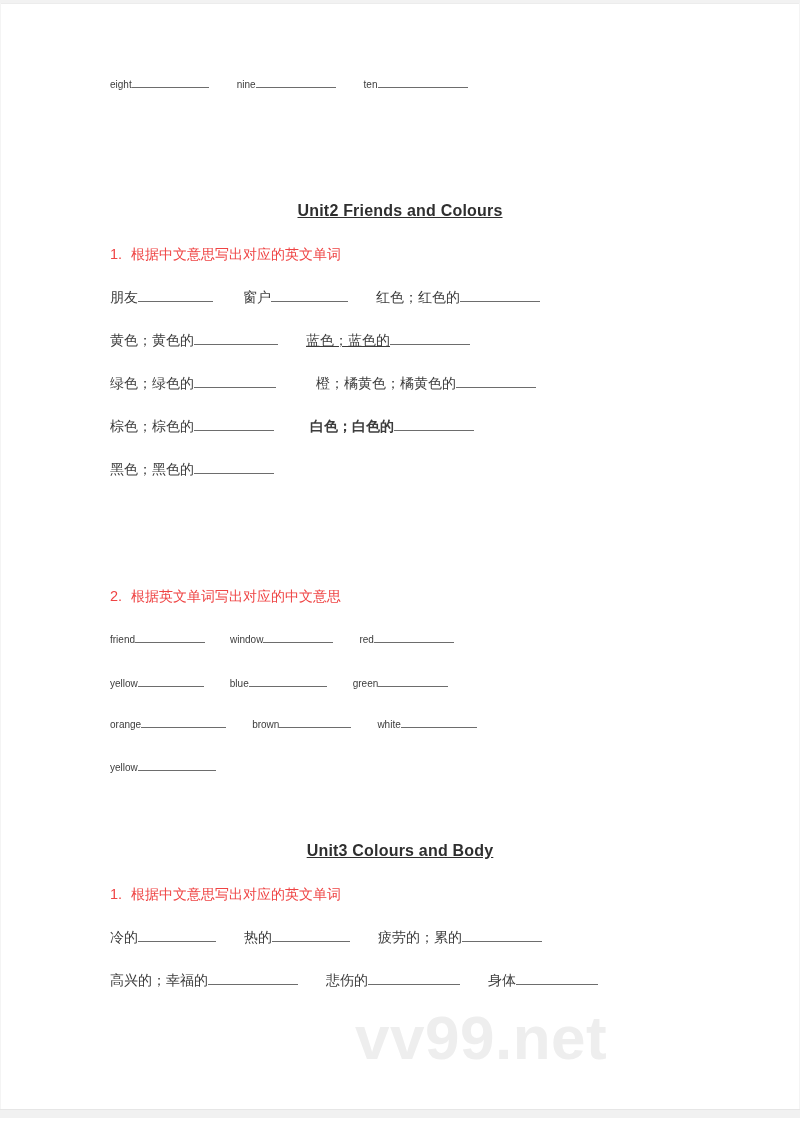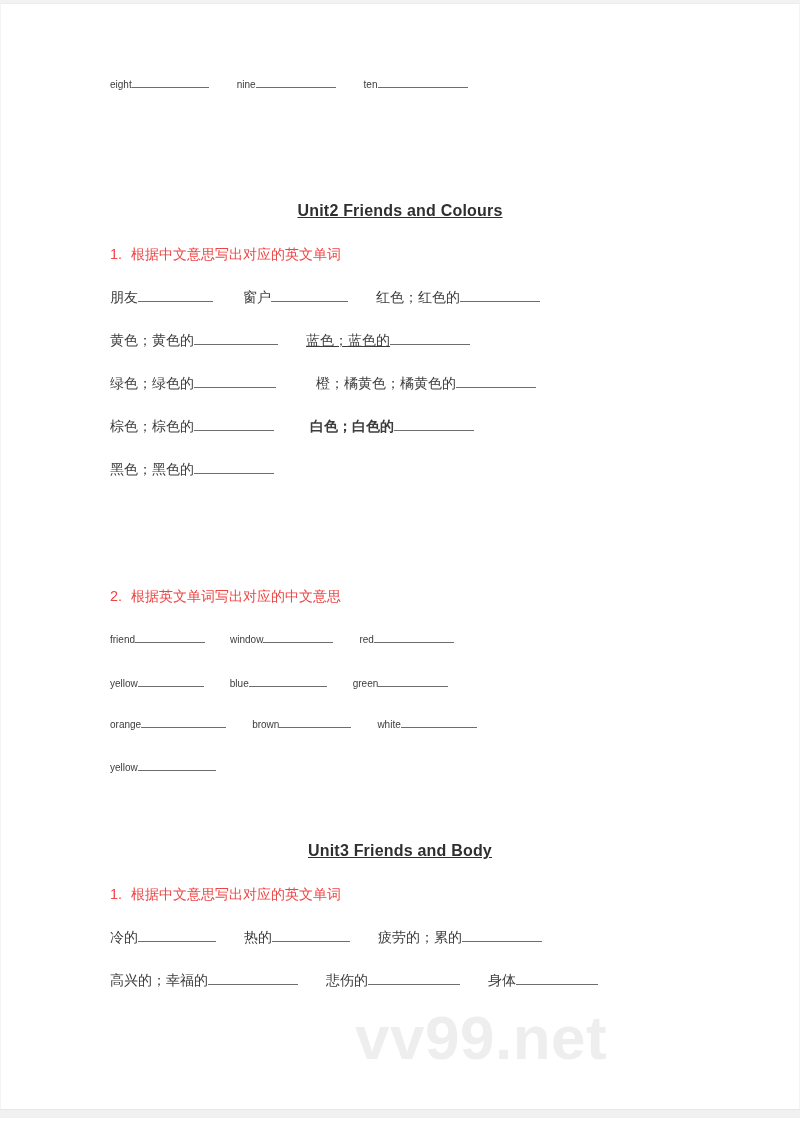--- a/index.html
+++ b/index.html
@@ -156,21 +156,21 @@
 
     <div class="section-label" style="top:588px;">
       <span class="num">2.</span><span class="cn">根据英文单词写出对应的中文意思</span>
     </div>
 
     <div class="item-row" style="top:629px;" id="u2s2r0"><span class="item"><span class="term en">friend</span><span class="blank" style="width: 70px;"></span></span><span class="item" style="margin-left: 25px;"><span class="term en">window</span><span class="blank" style="width: 70px;"></span></span><span class="item" style="margin-left: 26px;"><span class="term en">red</span><span class="blank" style="width: 80px;"></span></span></div>
     <div class="item-row" style="top:673px;" id="u2s2r1"><span class="item"><span class="term en">yellow</span><span class="blank" style="width: 66px;"></span></span><span class="item" style="margin-left: 26px;"><span class="term en">blue</span><span class="blank" style="width: 78px;"></span></span><span class="item" style="margin-left: 26px;"><span class="term en">green</span><span class="blank" style="width: 70px;"></span></span></div>
     <div class="item-row" style="top:714px;" id="u2s2r2"><span class="item"><span class="term en">orange</span><span class="blank" style="width: 85px;"></span></span><span class="item" style="margin-left: 26px;"><span class="term en">brown</span><span class="blank" style="width: 72px;"></span></span><span class="item" style="margin-left: 26px;"><span class="term en">white</span><span class="blank" style="width: 76px;"></span></span></div>
     <div class="item-row" style="top:757px;" id="u2s2r3"><span class="item"><span class="term en">yellow</span><span class="blank" style="width: 78px;"></span></span></div>
 
-    <div class="unit-title" style="top:842px; left:-110px; right:-70px;">Unit3 Friends and Body</div>
+    <div class="unit-title" style="top:842px; left:-110px; right:-70px;">Unit3 Colours and Body</div>
 
     <div class="section-label" style="top:886px;">
       <span class="num">1.</span><span class="cn">根据中文意思写出对应的英文单词</span>
     </div>
 
     <div class="item-row" style="top:928px;" id="u3s1r0"><span class="item"><span class="term cn">冷的</span><span class="blank" style="width: 78px;"></span></span><span class="item" style="margin-left: 28px;"><span class="term cn">热的</span><span class="blank" style="width: 78px;"></span></span><span class="item" style="margin-left: 28px;"><span class="term cn">疲劳的；累的</span><span class="blank" style="width: 80px;"></span></span></div>
     <div class="item-row" style="top:971px;" id="u3s1r1"><span class="item"><span class="term cn">高兴的；幸福的</span><span class="blank" style="width: 90px;"></span></span><span class="item" style="margin-left: 28px;"><span class="term cn">悲伤的</span><span class="blank" style="width: 92px;"></span></span><span class="item" style="margin-left: 28px;"><span class="term cn">身体</span><span class="blank" style="width: 82px;"></span></span></div>
 
   </div>
 

